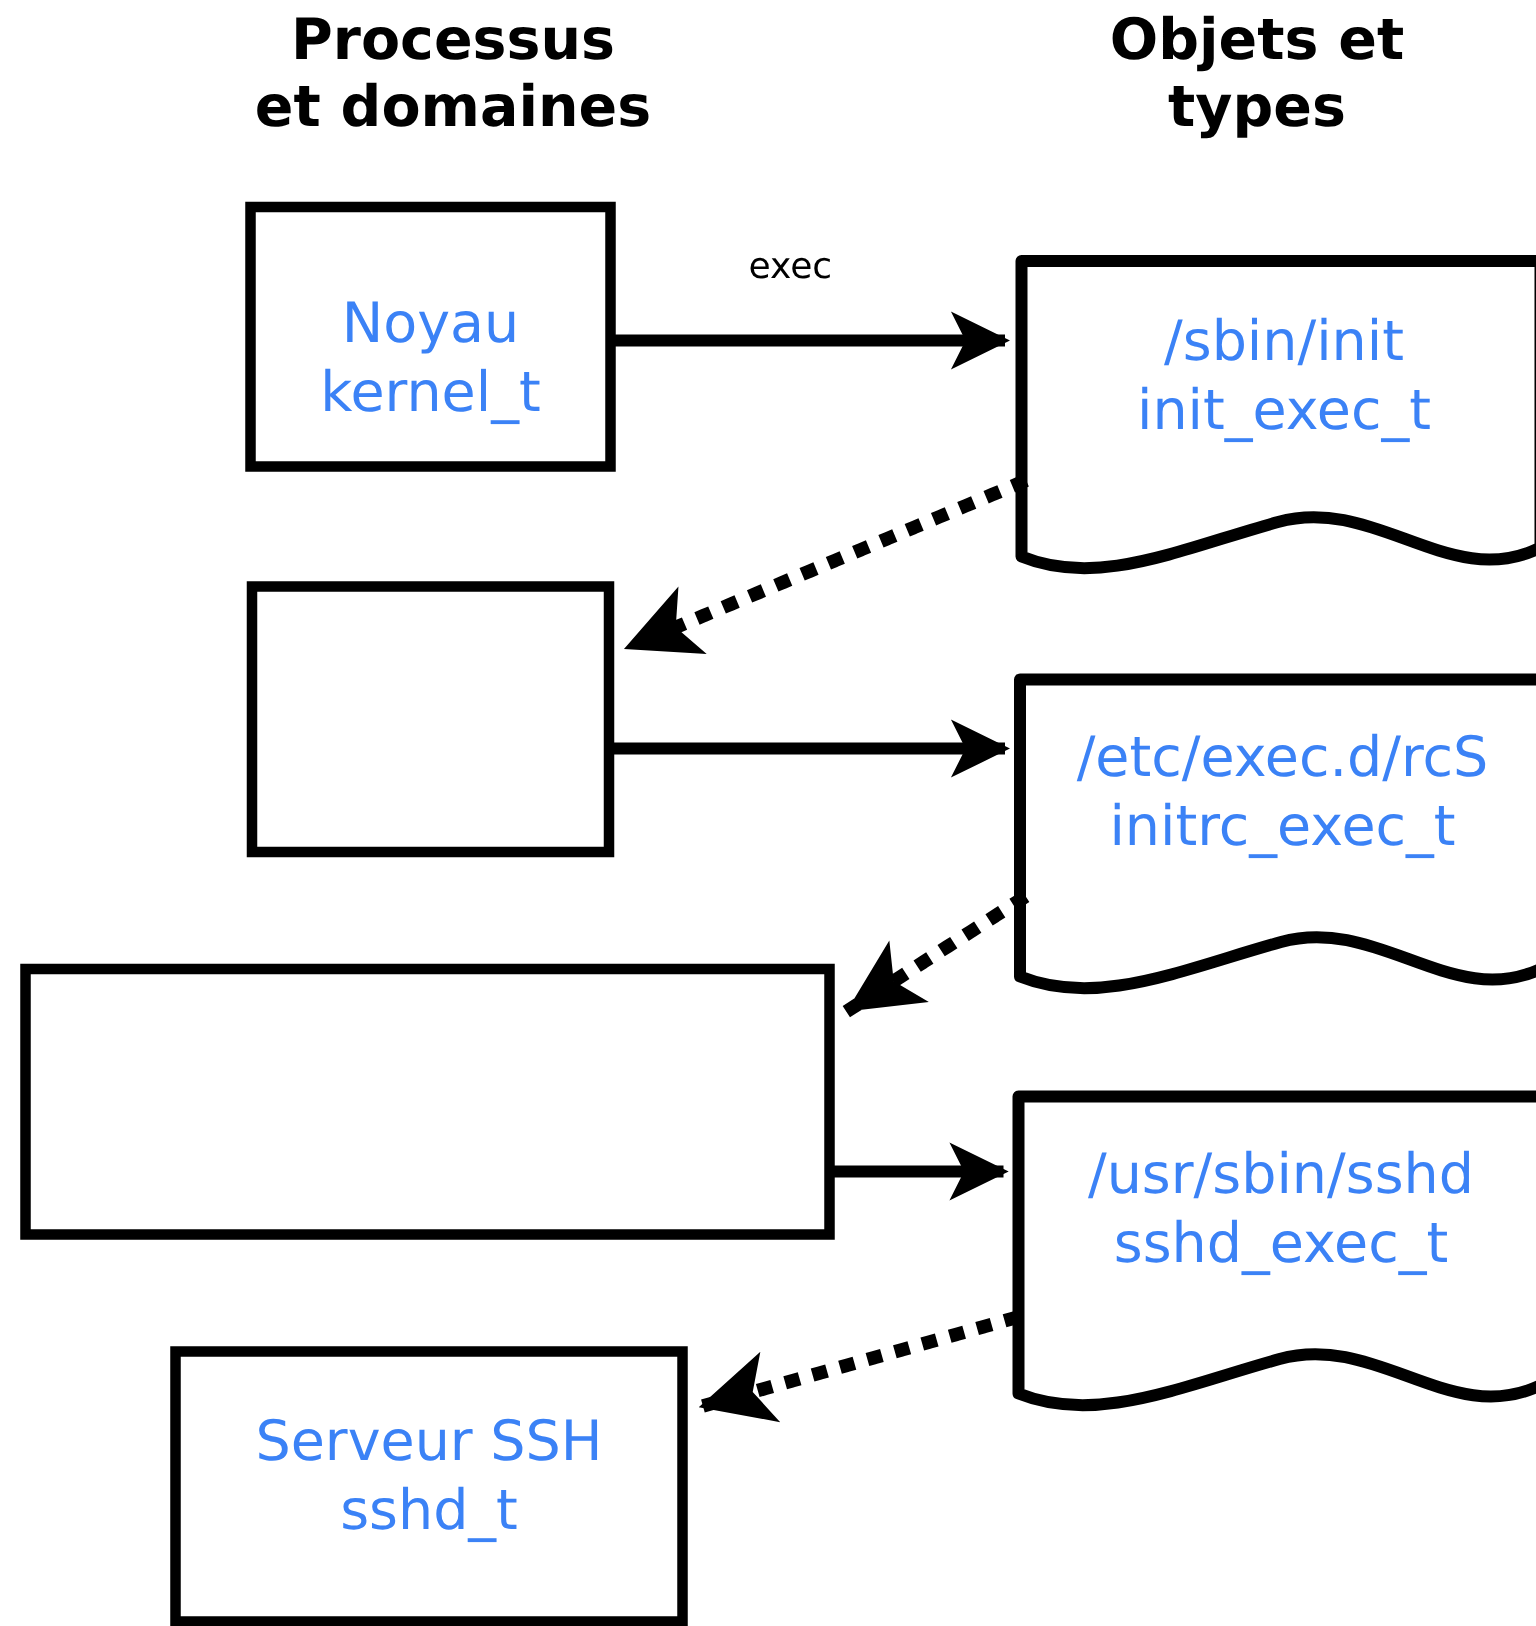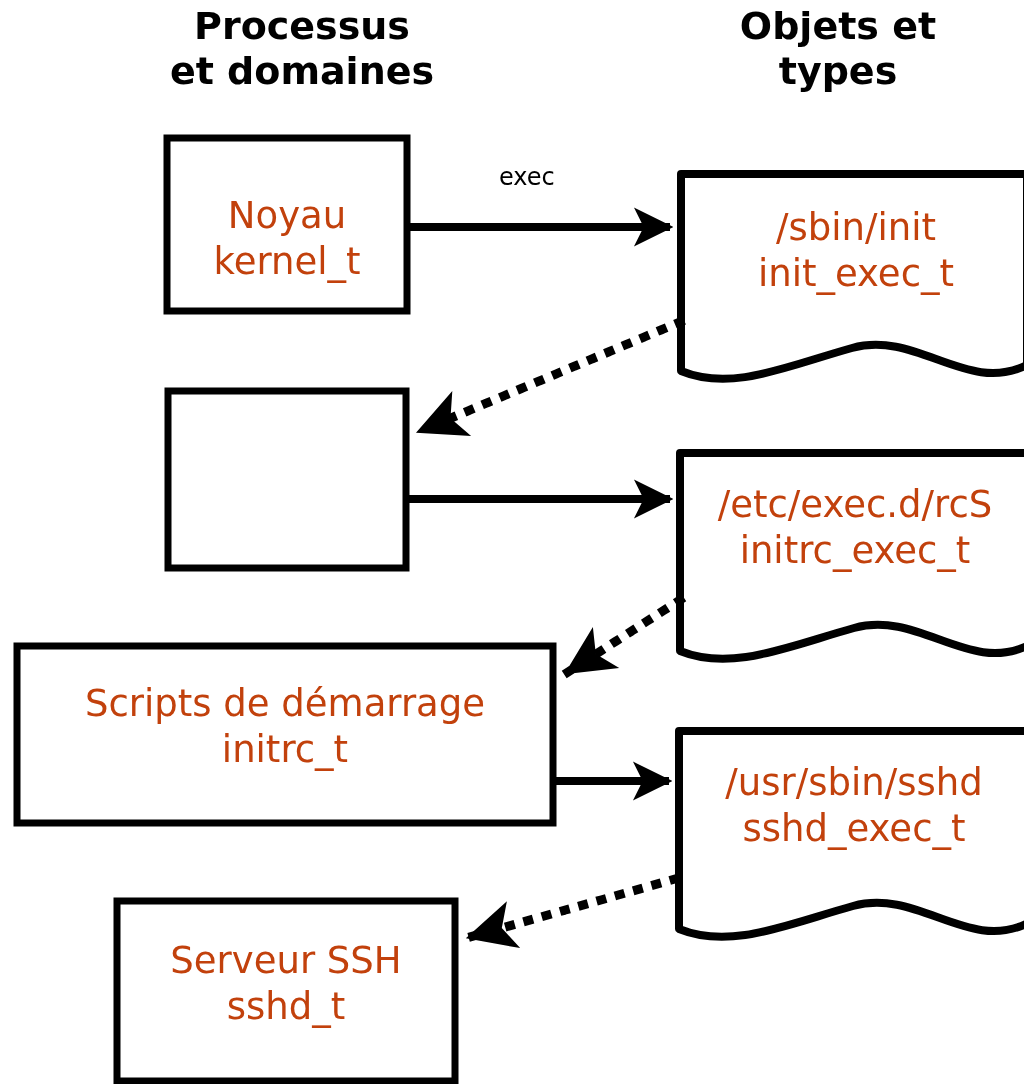--- a/index.html
+++ b/index.html
@@ -36,21 +36,21 @@
   }
   #hdr-left  { left: 60px;  top: 4px;  width: 460px; }
   #hdr-right { left: 626px; top: 4px;  width: 400px; }
 
   .node-label {
     position: absolute;
     text-align: center;
     font-family: "DejaVu Sans", sans-serif;
     font-size: 37px;
     line-height: 1.25;
-    color: #c2410c;
+    color: #3b82f6;
     white-space: pre-line;
     pointer-events: none;
   }
   .edge-label {
     position: absolute;
     font-family: "DejaVu Sans", sans-serif;
     font-size: 24px;
     color: #000000;
     white-space: nowrap;
   }
@@ -105,22 +105,20 @@
 
     <line x1="541" y1="781" x2="657" y2="781" stroke="#000000" stroke-width="8" marker-end="url(#arrowSolid)"></line>
 
     <line x1="663" y1="879" x2="458" y2="937" stroke="#000000" stroke-width="9" stroke-dasharray="1 18" stroke-linecap="square" marker-end="url(#arrowDotted)"></line>
   </svg>
 
   <div class="node-label" style="left:155px; top:193px; width:240px;">Noyau
 kernel_t</div>
 
 
-  <div class="node-label" style="left:5px; top:681px; width:536px;">Scripts de démarrage
-initrc_t</div>
 
   <div class="node-label" style="left:105px; top:938px; width:338px;">Serveur SSH
 sshd_t</div>
 
   <div class="node-label" style="left:672px; top:205px; width:344px;">/sbin/init
 init_exec_t</div>
 
   <div class="node-label" style="left:668px; top:482px; width:350px;">/etc/exec.d/rcS
 initrc_exec_t</div>
 

